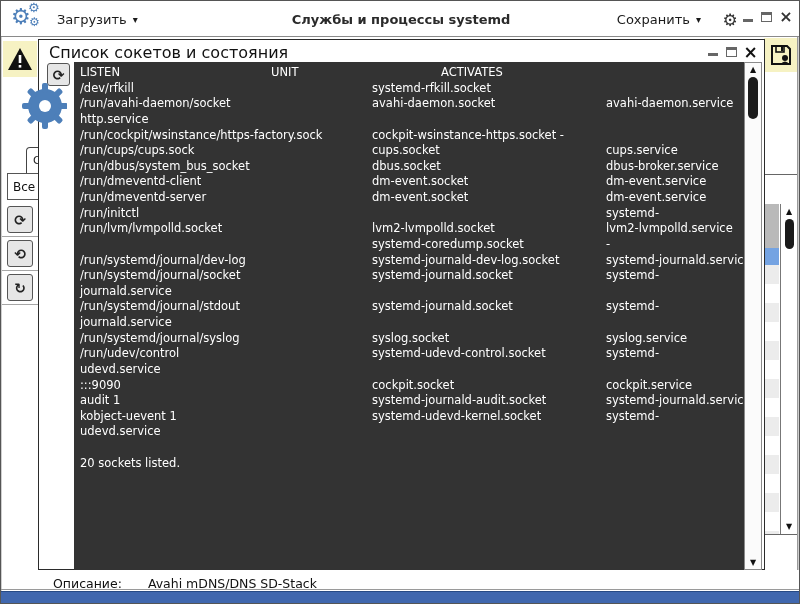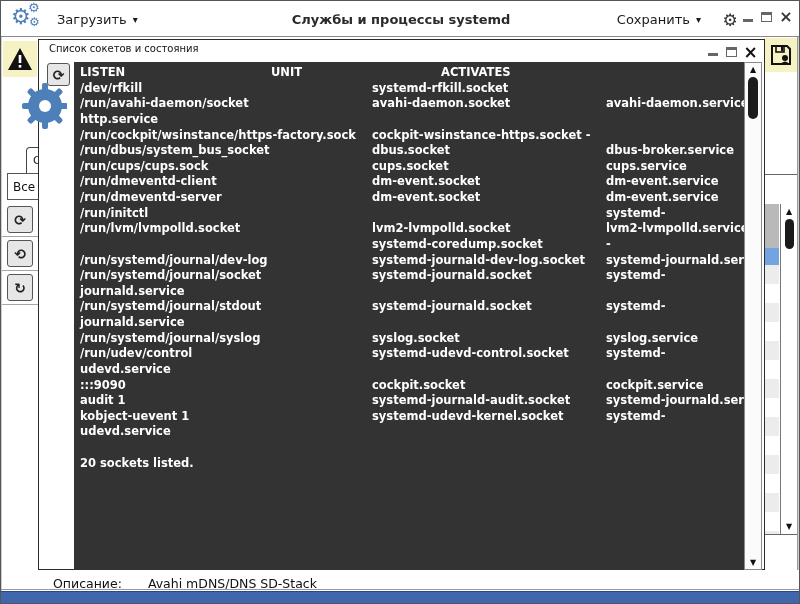--- a/index.html
+++ b/index.html
@@ -37,30 +37,30 @@
   .tool-btn{left:6px;width:26px;height:27px;background:#e6e6e6;border:1px solid #555;border-radius:3px;
             display:flex;align-items:center;justify-content:center;font-size:14px;font-weight:bold;color:#222;z-index:10;}
   #btn-refresh-list{top:205px;} #btn-history{top:239px;} #btn-redo{top:273px;}
   .sep{left:1px;width:36px;height:1px;background:#a6a6a6;z-index:10;}
   #sep1{top:235px;} #sep2{top:269px;} #sep3{top:303px;}
   #side-gear{left:20px;top:82px;z-index:30;}
 
   
   #dialog{left:37px;top:38px;width:727px;height:531px;background:#fff;border:1px solid #2b2b2b;z-index:20;}
   #dlg-titlebar{left:0;top:0;width:725px;height:22px;background:#fff;}
-  #dlg-title{position:absolute;left:10px;top:3px;font-size:10px;color:#111;white-space:nowrap;}
+  #dlg-title{position:absolute;left:10px;top:3px;font-size:16px;color:#111;white-space:nowrap;}
   .dlgctl{position:absolute;top:4px;width:15px;height:15px;display:flex;align-items:center;justify-content:center;}
   #dlg-min{left:666px;} #dlg-max{left:685px;} #dlg-close{left:704px;}
   #dlg-close .closex{font-size:17px;font-weight:900;color:#111;}
   #dlg-refresh{left:8px;top:23px;width:23px;height:23px;background:#e6e6e6;border:1px solid #555;border-radius:3px;
                display:flex;align-items:center;justify-content:center;font-size:14px;font-weight:bold;color:#222;}
 
   
   #console{left:35px;top:22px;width:670px;height:508px;background:#333333;color:#fff;overflow:hidden;
-           font-size:11.5px;font-weight:bold;padding-top:3px;}
+           font-size:11.5px;font-weight:normal;padding-top:3px;}
   .cline{position:relative;height:15.63px;}
   .cline span{position:absolute;top:0;white-space:nowrap;letter-spacing:0;}
   .cline .c1{left:6px;} .cline .c2{left:298px;} .cline .c3{left:532px;}
   .cline.l0 .c2{left:197px;} .cline.l0 .c3{left:367px;}
 
   
   #term-scroll{left:705px;top:22px;width:18px;height:508px;background:#fbfbfb;border:1px solid #8a8a8a;}
   #term-scroll .sarrow{position:absolute;left:0;width:16px;text-align:center;font-size:8px;color:#111;}
   #term-up{top:2px;} #term-down{bottom:2px;}
   #term-thumb{position:absolute;left:3px;top:14px;width:10px;height:42px;background:#1c1c1c;border-radius:5px;}
@@ -219,29 +219,29 @@
           <span class="c2">avahi-daemon.socket</span>
           <span class="c3">avahi-daemon.service</span>
         </div>
         <div class="cline l4">
           <span class="c1">http.service</span>
         </div>
         <div class="cline l5">
           <span class="c1">/run/cockpit/wsinstance/https-factory.sock</span>
           <span class="c2">cockpit-wsinstance-https.socket -</span>
         </div>
+        <div class="cline l6">
+          <span class="c1">/run/cups/cups.sock</span>
+          <span class="c2">cups.socket</span>
+          <span class="c3">cups.service</span>
+        </div>
         <div class="cline l7">
           <span class="c1">/run/dbus/system_bus_socket</span>
           <span class="c2">dbus.socket</span>
           <span class="c3">dbus-broker.service</span>
-        </div>
-        <div class="cline l6">
-          <span class="c1">/run/cups/cups.sock</span>
-          <span class="c2">cups.socket</span>
-          <span class="c3">cups.service</span>
         </div>
         <div class="cline l8">
           <span class="c1">/run/dmeventd-client</span>
           <span class="c2">dm-event.socket</span>
           <span class="c3">dm-event.service</span>
         </div>
         <div class="cline l9">
           <span class="c1">/run/dmeventd-server</span>
           <span class="c2">dm-event.socket</span>
           <span class="c3">dm-event.service</span>

